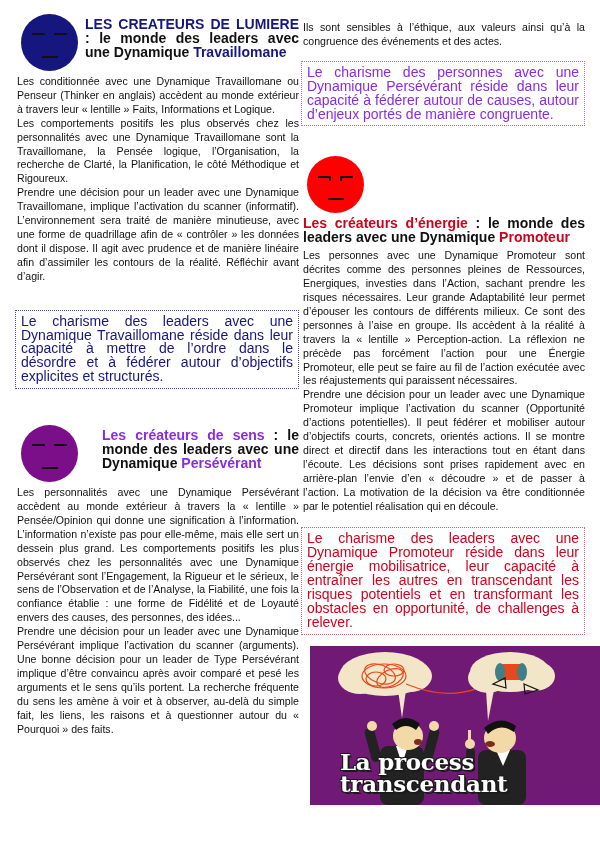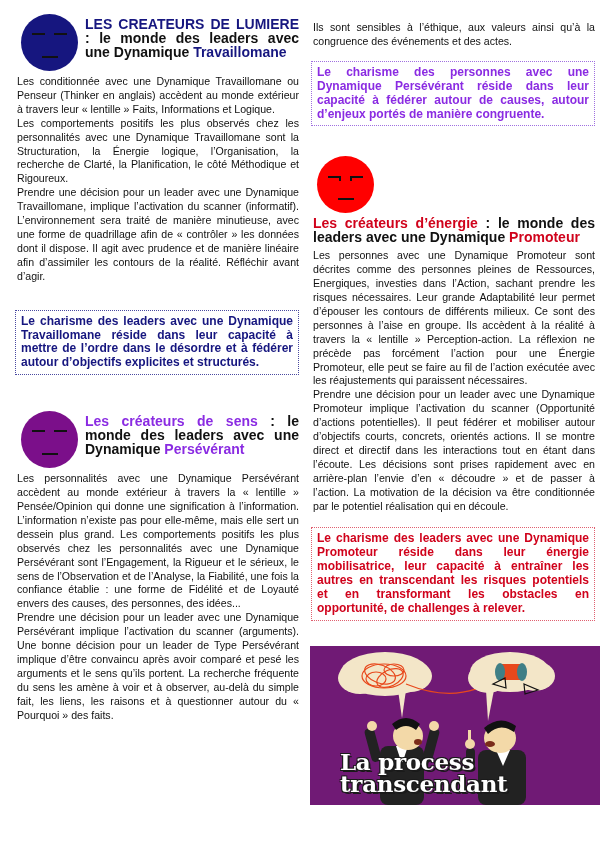--- a/index.html
+++ b/index.html
@@ -1,32 +1,32 @@
 <!DOCTYPE html>
 <html><head>
 <meta charset="utf-8">
 <style>
   html, body { margin: 0; padding: 0; background: #ffffff; }
   body { width: 600px; height: 849px; position: relative; overflow: hidden;
          font-family: "Liberation Sans", sans-serif; color: #111; }
   .col { position: absolute; top: 0; width: 282px; }
   .col-left { left: 17px; }
-  .col-right { left: 313px; }
+  .col-right { left: 303px; }
   p { margin: 0; font-size: 10.6px; line-height: 13.9px; text-align: justify; }
   .header-block { display: flex; align-items: flex-start; margin-bottom: 4px; }
   .face { flex: 0 0 auto; width: 57px; height: 57px; border-radius: 50%; position: relative; margin-right: 7px; margin-left: 4px; }
   .face .eye { position: absolute; height: 2px; width: 13px; background: #111; top: 19px; }
   .face .eye.l { left: 11px; } .face .eye.r { right: 11px; }
   .face .mouth { position: absolute; height: 2px; width: 16px; background: #111; bottom: 13px; left: 21px; }
   .face.red .eye { top: 20px; }
   .face.red .eye.l::after, .face.red .eye.r::before { content: ""; position: absolute; width: 2px; height: 5px; background: #111; top: 0; }
   .face.red .eye.l::after { right: 0; }
   .face.red .eye.r::before { left: 0; }
   .title { font-weight: bold; font-size: 14px; line-height: 13.9px; text-align: justify; padding-top: 4px; flex: 1; }
-  .callout { border: 1.5px dotted; padding: 4px 5px; font-weight: bold; font-size: 12px; line-height: 13.9px; text-align: justify; }
+  .callout { border: 1.5px dotted; padding: 4px 5px; font-weight: normal; font-size: 14px; line-height: 13.9px; text-align: justify; }
   .illus { position: absolute; left: 310px; top: 646px; width: 284px; height: 159px; background: #701a75; overflow: hidden; padding-left: 12px; }
   .illus-title { position: absolute; left: 30px; bottom: 10px; font-family: "DejaVu Serif", serif; font-weight: bold; font-size: 23px; line-height: 22px; color: #fff;
     text-shadow: 2px 2px 0 #1a1a1a, -1px -1px 0 #1a1a1a, 1px -1px 0 #1a1a1a, -1px 1px 0 #1a1a1a; letter-spacing: -0.3px; }
   .credit { position: absolute; left: 5px; bottom: 14px; font-size: 4px; color: #333; writing-mode: vertical-rl; transform: rotate(180deg); }
 </style>
 </head>
 <body>
 
 <div class="col col-left">
 
@@ -35,26 +35,26 @@
       <span class="eye l"></span>
         <span class="eye r"></span>
         <span class="mouth"></span>
     </div>
     <div class="title">
       <span style="color:#16167f">LES CREATEURS DE LUMIERE</span><span> : le monde des leaders avec une Dynamique </span><span style="color:#16167f">Travaillomane</span>
     </div>
   </div>
 
   <p>Les conditionnée avec une Dynamique Travaillomane ou Penseur (Thinker en anglais) accèdent au monde extérieur à travers leur « lentille » Faits, Informations et Logique.</p>
-  <p>Les comportements positifs les plus observés chez les personnalités avec une Dynamique Travaillomane sont la Structuration, la Énergie logique, l’Organisation, la recherche de Clarté, la Planification, le côté Méthodique et Rigoureux.</p>
+  <p>Les comportements positifs les plus observés chez les personnalités avec une Dynamique Travaillomane sont la Travaillomane, la Pensée logique, l’Organisation, la recherche de Clarté, la Planification, le côté Méthodique et Rigoureux.</p>
   <p>Prendre une décision pour un leader avec une Dynamique Travaillomane, implique l’activation du scanner (informatif). L’environnement sera traité de manière minutieuse, avec une forme de quadrillage afin de « contrôler » les données dont il dispose. Il agit avec prudence et de manière linéaire afin d’assimiler les contours de la réalité. Réfléchir avant d’agir.</p>
 
   <div class="callout" style="color:#16167f;border-color:#4a4aa0;margin-top:26px;margin-left:-2px;">Le charisme des leaders avec une Dynamique Travaillomane réside dans leur capacité à mettre de l’ordre dans le désordre et à fédérer autour d’objectifs explicites et structurés.</div>
 
-  <div class="header-block" style="margin-top:36px;">
+  <div class="header-block" style="margin-top:36px;gap:17px;">
     <div class="face" style="background:#7b0f8a;">
       <span class="eye l"></span>
         <span class="eye r"></span>
         <span class="mouth"></span>
     </div>
     <div class="title">
       <span style="color:#8a2be2">Les créateurs de sens</span><span> : le monde des leaders avec une Dynamique </span><span style="color:#8a2be2">Persévérant</span>
     </div>
   </div>
 

